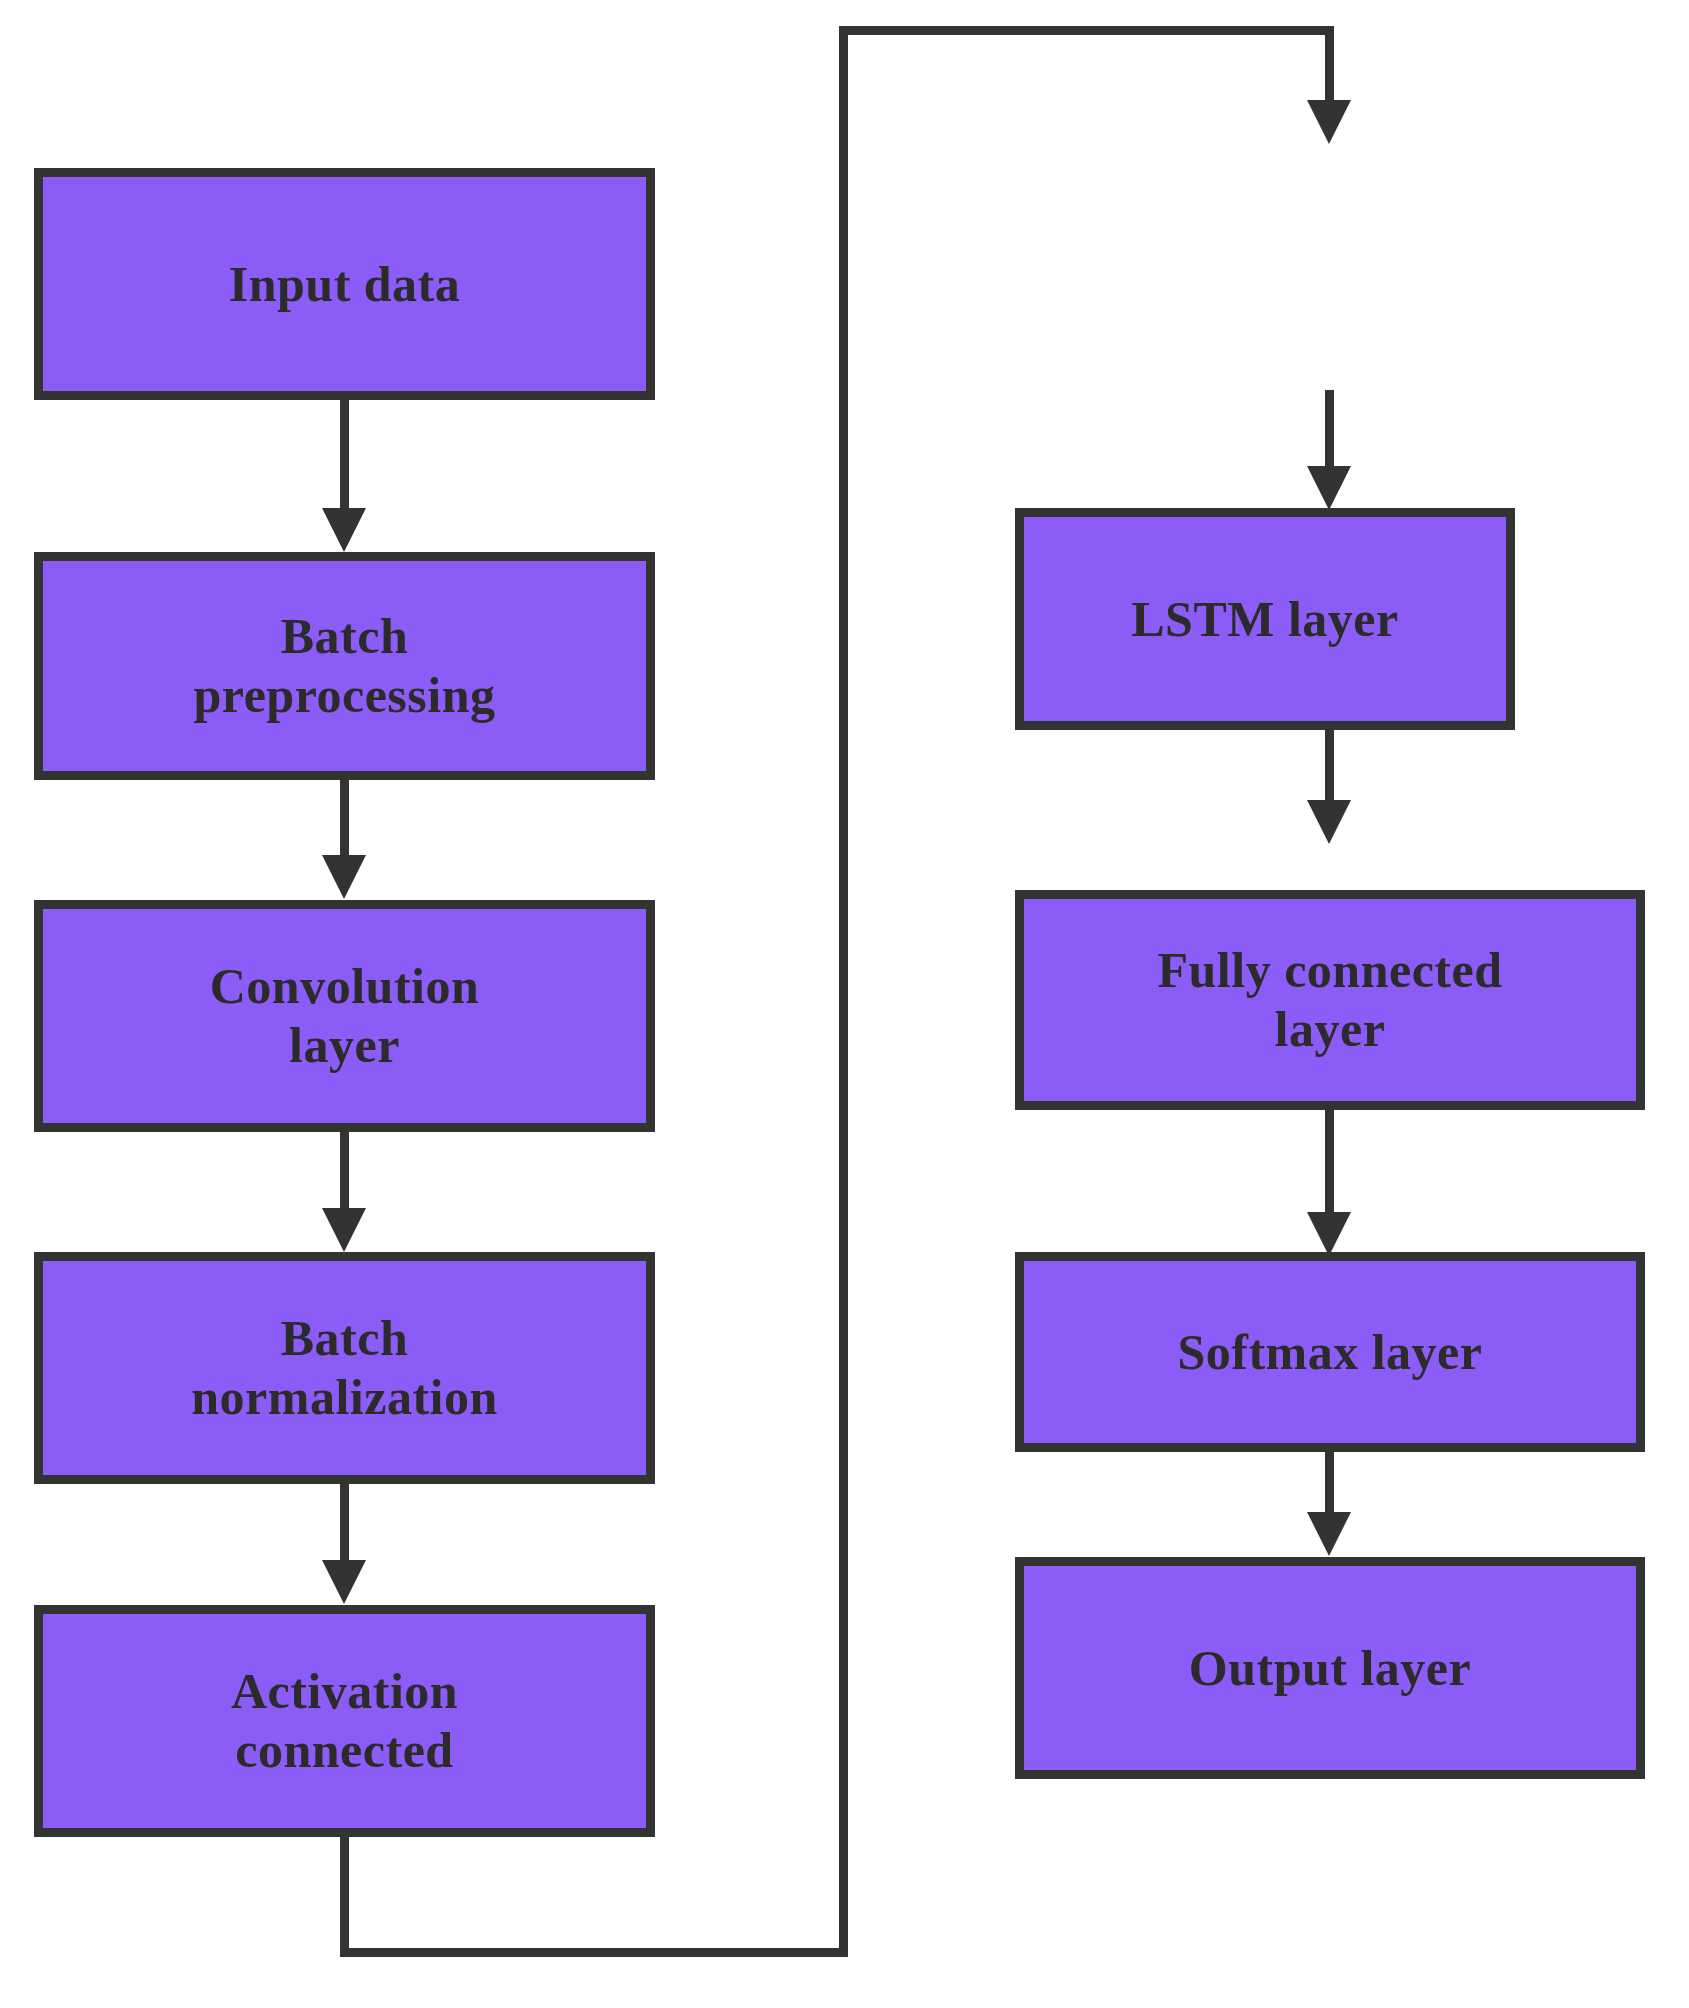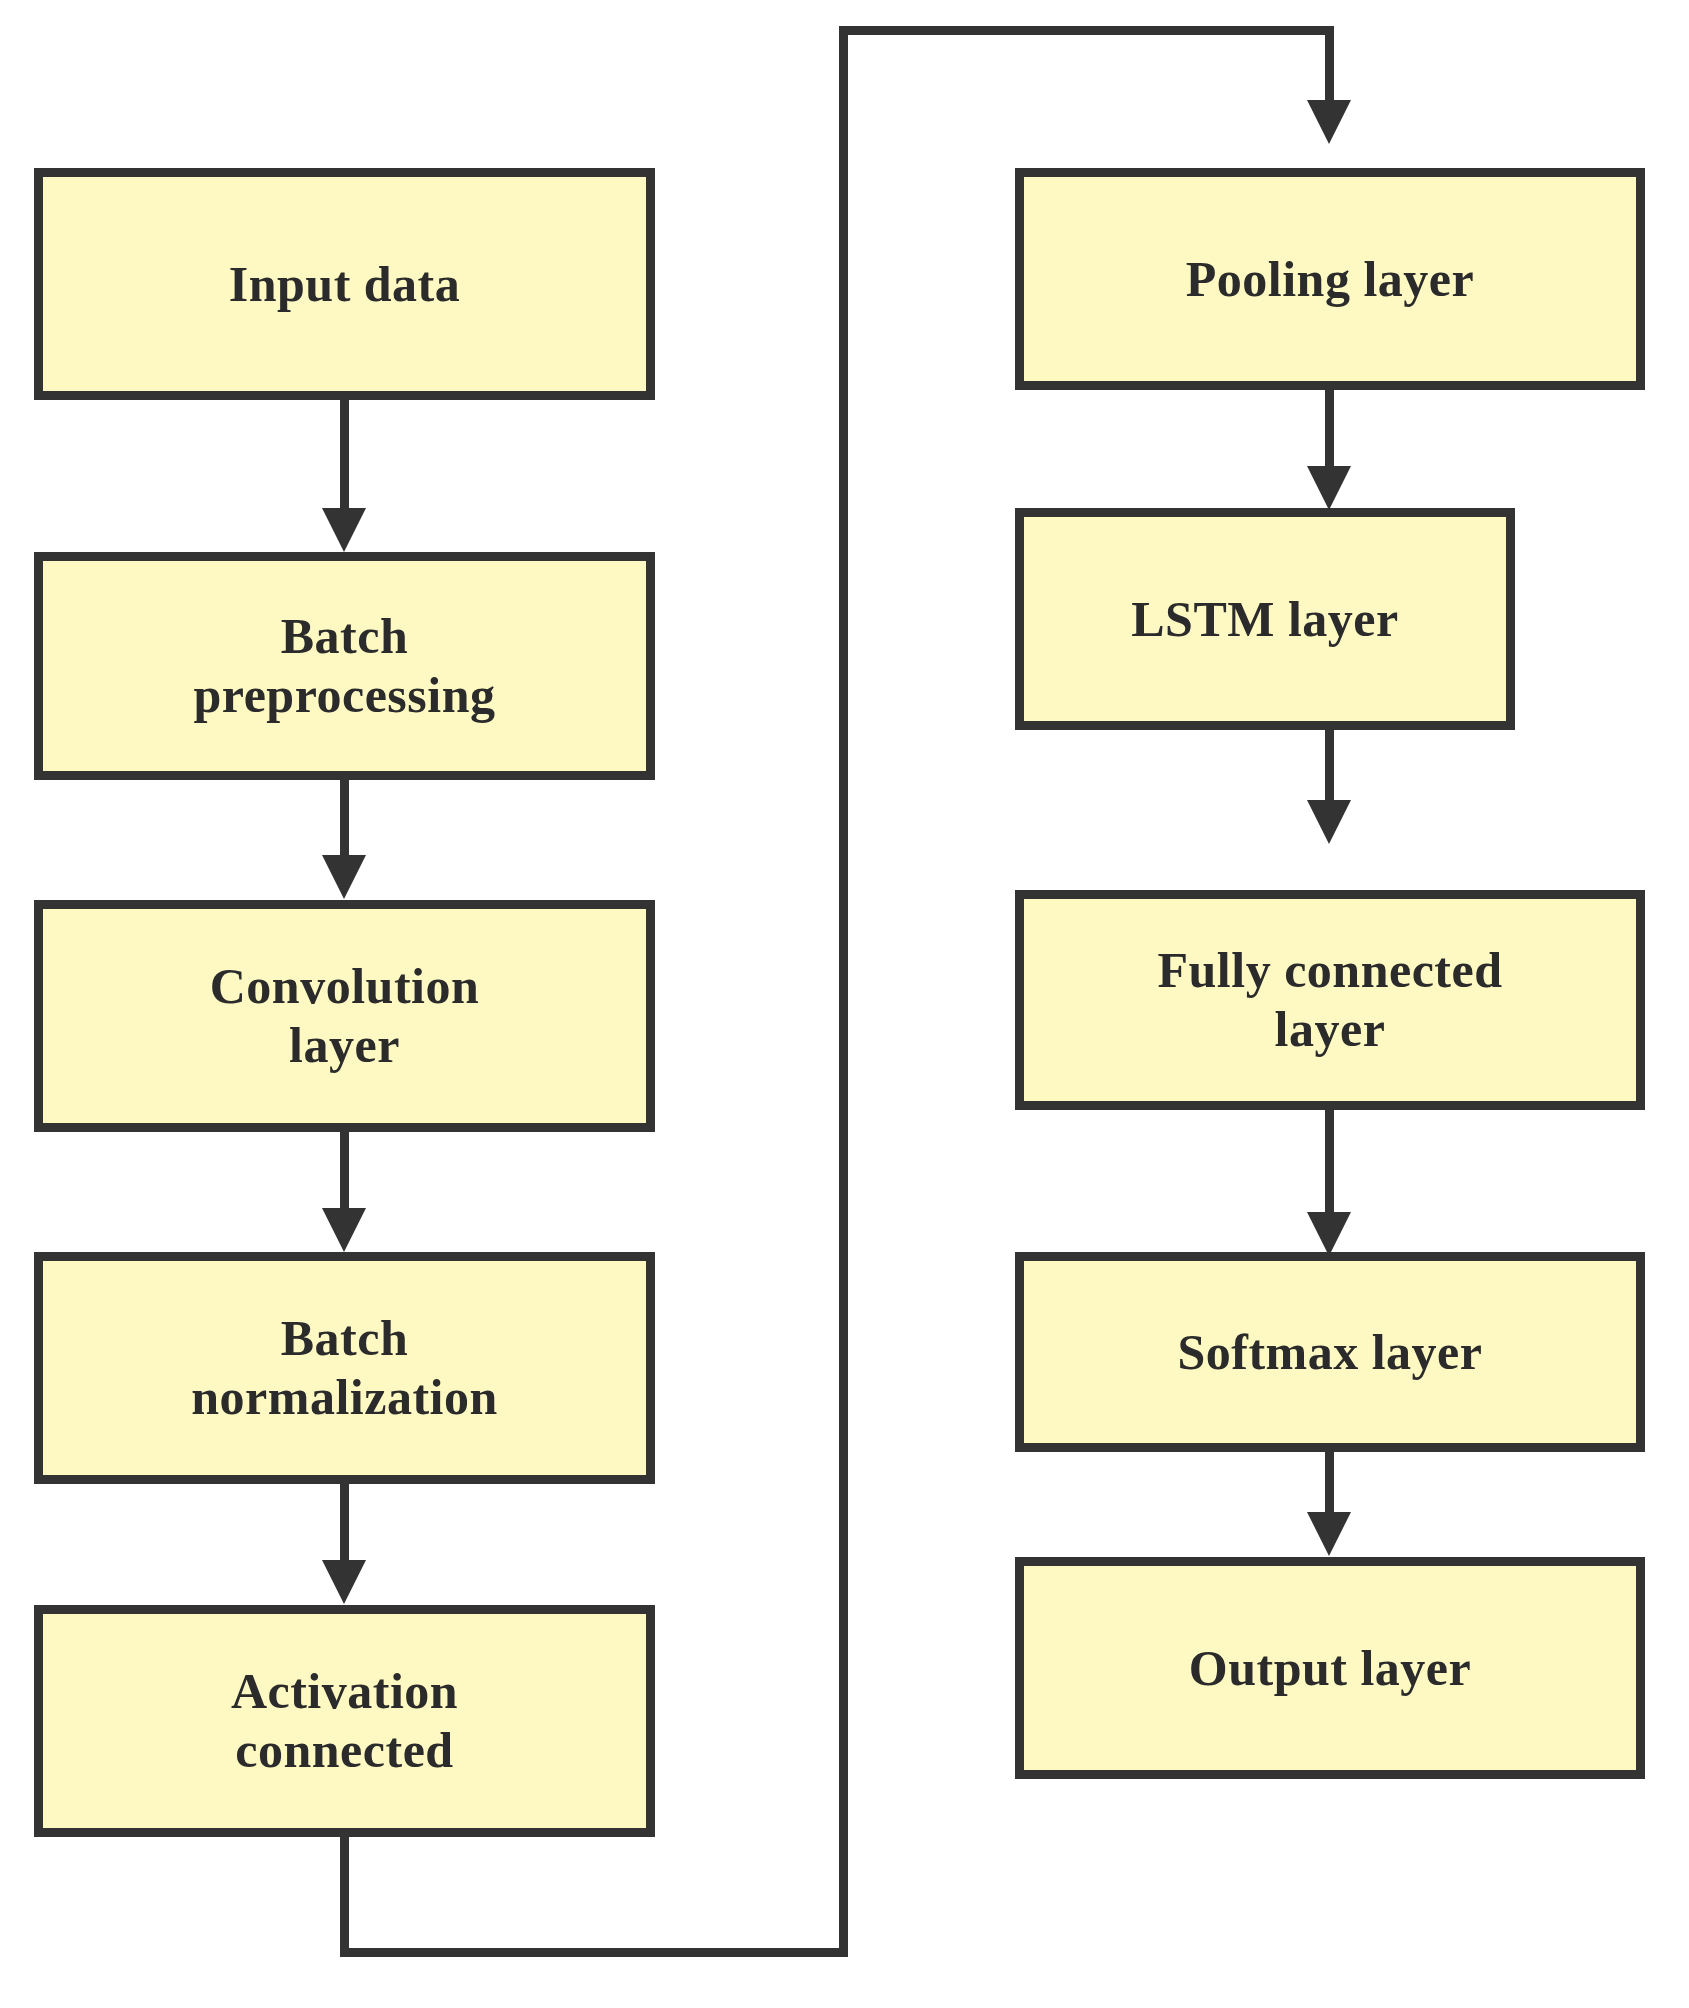--- a/index.html
+++ b/index.html
@@ -13,21 +13,21 @@
     width: 1689px;
     height: 2008px;
     background: #ffffff;
     overflow: hidden;
     font-family: "Liberation Serif", "DejaVu Serif", serif;
   }
   .node {
     position: absolute;
     box-sizing: border-box;
     border: 9px solid #333333;
-    background: #fef9c3;
+    background: #8b5cf6;
     display: flex;
     align-items: center;
     justify-content: center;
     text-align: center;
   }
   .node .label {
     font-family: "Liberation Serif", "DejaVu Serif", serif;
     font-weight: bold;
     font-size: 50px;
     line-height: 1.18;
@@ -78,23 +78,20 @@
   <div class="node" style="left:34px; top:1252px; width:621px; height:232px;">
     <span class="label">Batch
 normalization</span>
   </div>
 
   <div class="node" style="left:34px; top:1605px; width:621px; height:232px;">
     <span class="label">Activation
 connected</span>
   </div>
 
-  <div class="node" style="left:1015px; top:168px; width:630px; height:222px;">
-    <span class="label">Pooling layer</span>
-  </div>
 
   <div class="node" style="left:1015px; top:508px; width:500px; height:222px;">
     <span class="label">LSTM layer</span>
   </div>
 
   <div class="node" style="left:1015px; top:890px; width:630px; height:220px;">
     <span class="label">Fully connected
 layer</span>
   </div>
 

